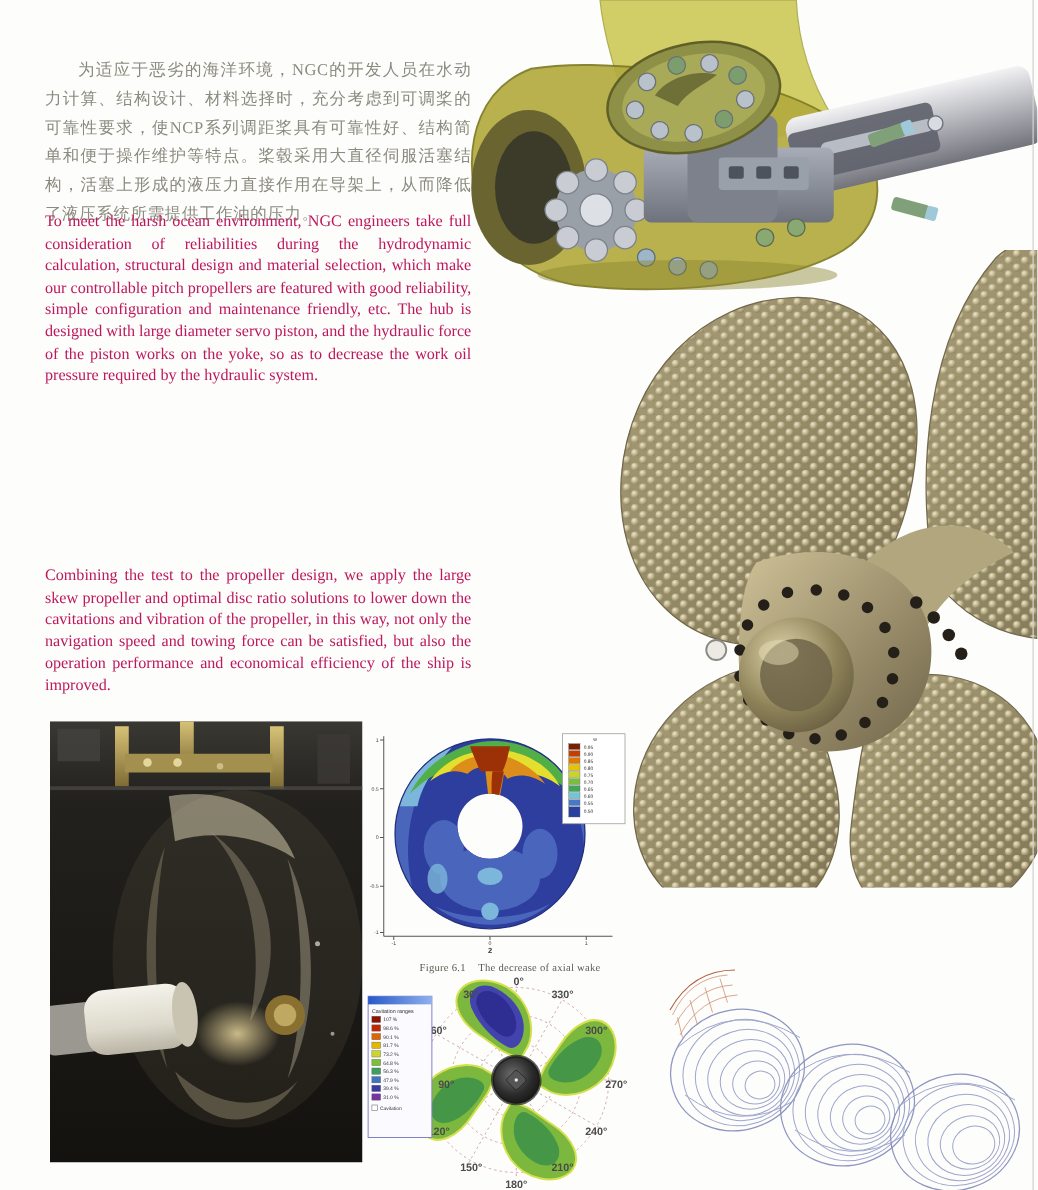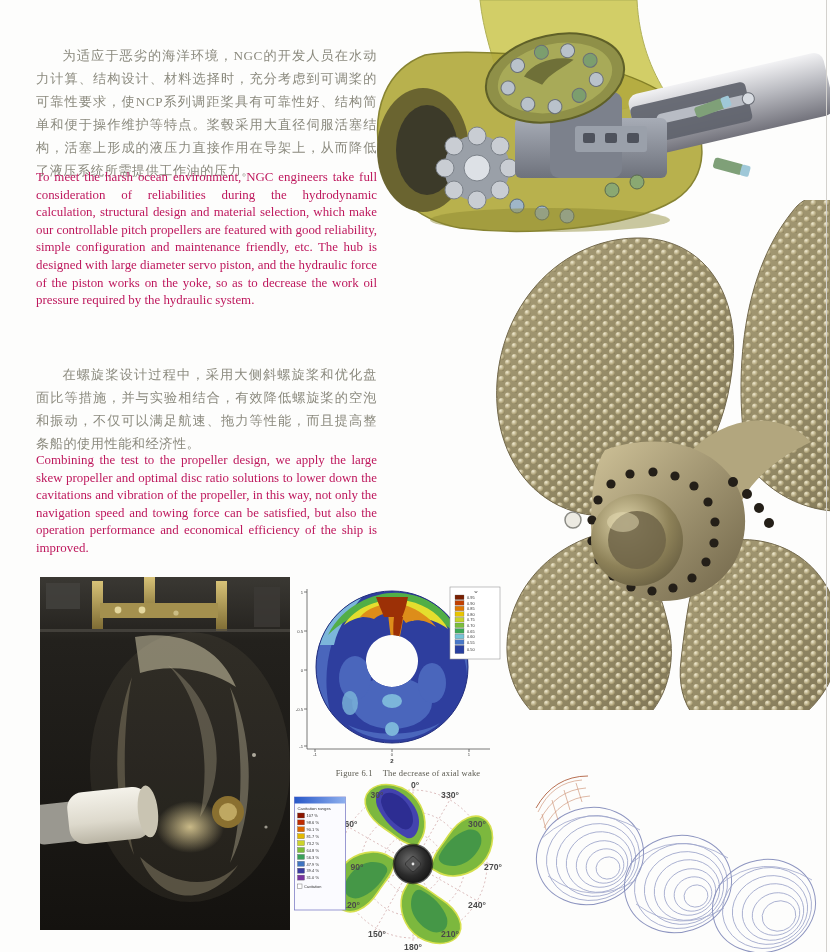--- a/index.html
+++ b/index.html
@@ -15,21 +15,20 @@
   .caption{margin-top:1px;text-align:center;font-size:8.5px;color:#5a594f;letter-spacing:.2px;}
   .caption .capnum{margin-right:10px;padding-left:20px;}
 </style>
 </head>
 <body>
 
 <div class="page">
 
   <p class="para cn" style="top:44px;">为适应于恶劣的海洋环境，NGC的开发人员在水动力计算、结构设计、材料选择时，充分考虑到可调桨的可靠性要求，使NCP系列调距桨具有可靠性好、结构简单和便于操作维护等特点。桨毂采用大直径伺服活塞结构，活塞上形成的液压力直接作用在导架上，从而降低了液压系统所需提供工作油的压力。</p>
   <p class="para en" style="top:169px;">To meet the harsh ocean environment, NGC engineers take full consideration of reliabilities during the hydrodynamic calculation, structural design and material selection, which make our controllable pitch propellers are featured with good reliability, simple configuration and maintenance friendly, etc. The hub is designed with large diameter servo piston, and the hydraulic force of the piston works on the yoke, so as to decrease the work oil pressure required by the hydraulic system.</p>
-  <p class="para cn" style="top:363px;">在螺旋桨设计过程中，采用大侧斜螺旋桨和优化盘面比等措施，并与实验相结合，有效降低螺旋桨的空泡和振动，不仅可以满足航速、拖力等性能，而且提高整条船的使用性能和经济性。</p>
   <p class="para en" style="top:452px;">Combining the test to the propeller design, we apply the large skew propeller and optimal disc ratio solutions to lower down the cavitations and vibration of the propeller, in this way, not only the navigation speed and towing force can be satisfied, but also the operation performance and economical efficiency of the ship is improved.</p>
 
   <svg class="fig" style="left:365px;top:0;" width="465" height="235" viewBox="0 0 465 235">
     <defs>
       <linearGradient id="shaftG" x1="0" y1="0" x2="0" y2="1">
         <stop offset="0" stop-color="#f2f2f4"></stop>
           <stop offset=".45" stop-color="#b9bac0"></stop>
           <stop offset="1" stop-color="#73737c"></stop>
       </linearGradient>
       <linearGradient id="blkG" x1="0" y1="0" x2="0" y2="1">

